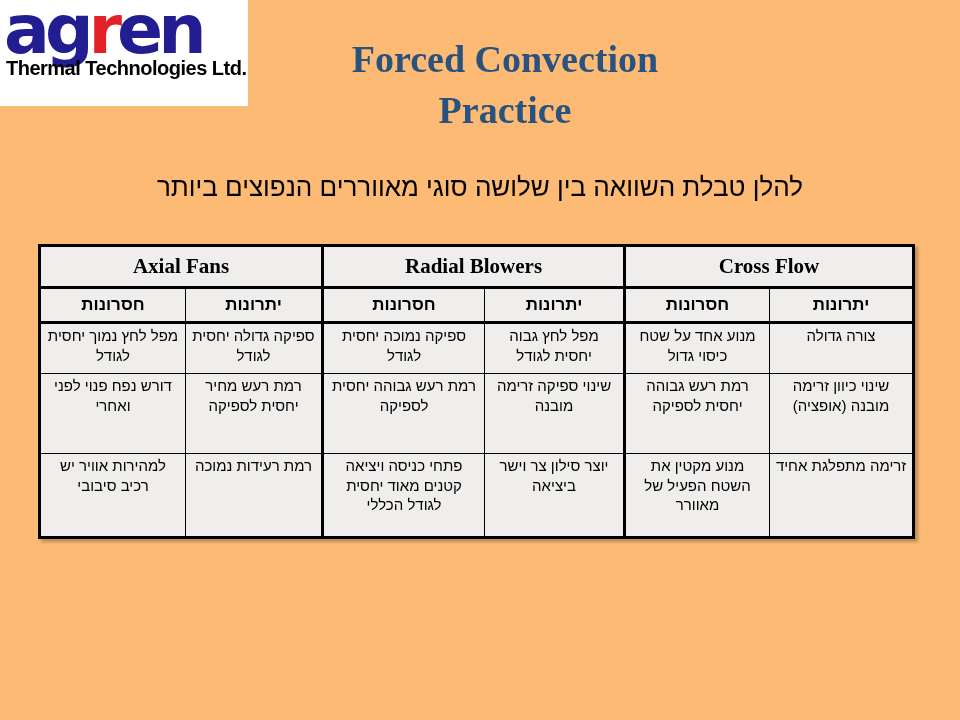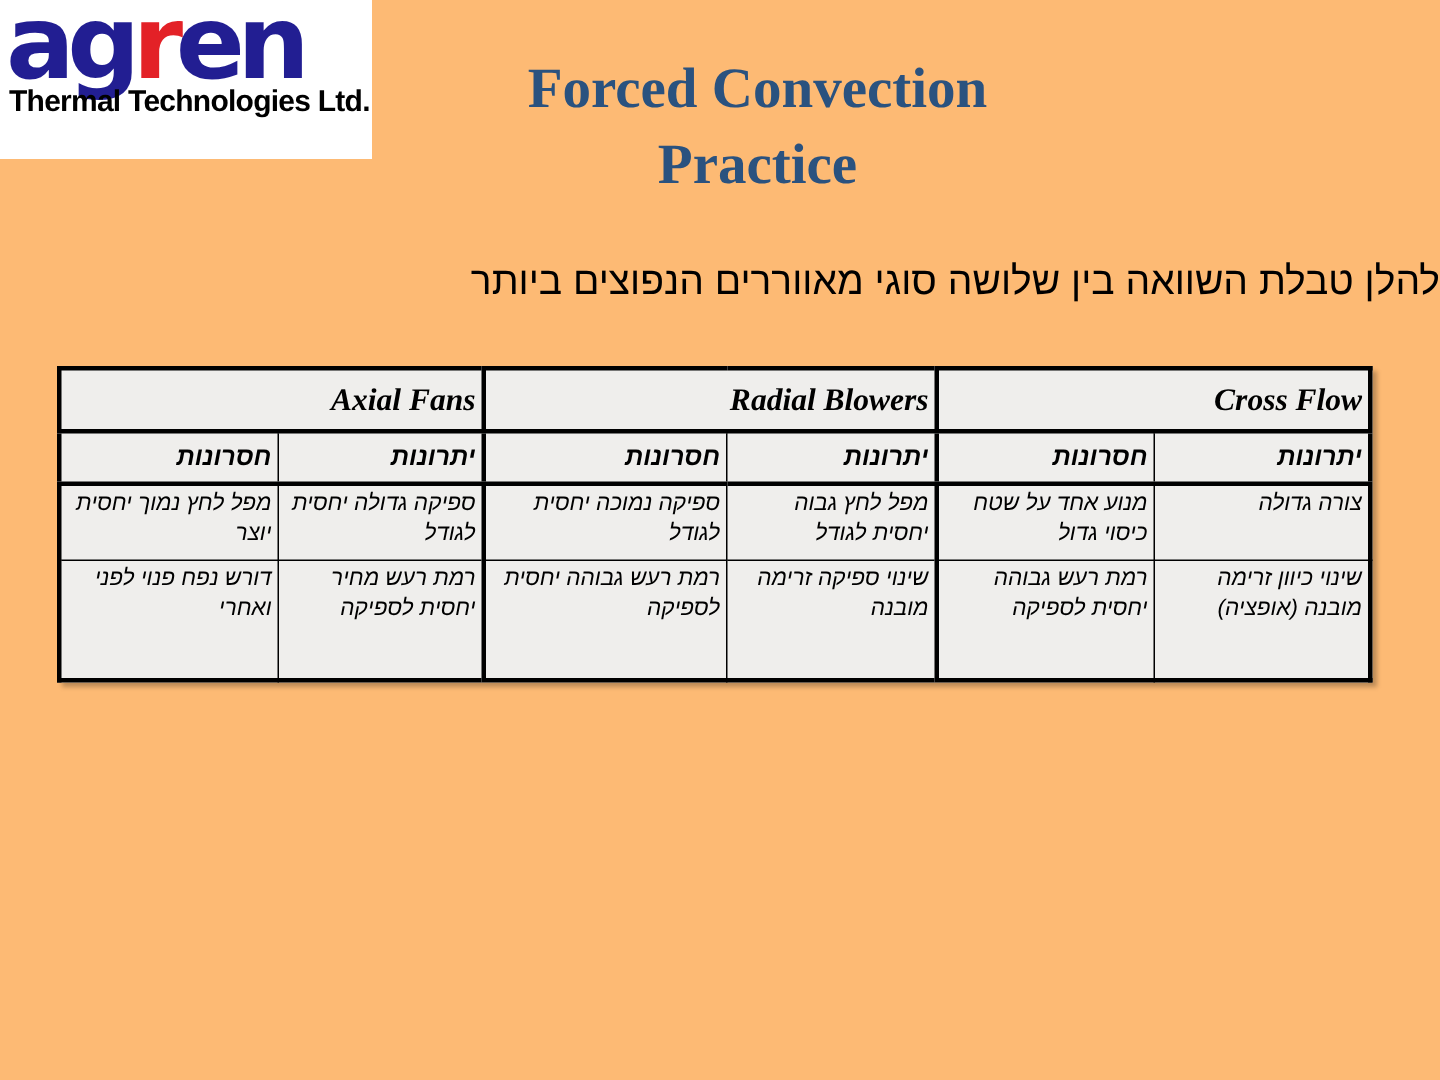--- a/index.html
+++ b/index.html
@@ -43,40 +43,40 @@
     font-family:"Liberation Serif","DejaVu Serif",serif;
     font-weight:bold;
     font-size:38px;
     line-height:1.35;
     color:#2a527f;
     white-space:pre-line;
   }
   
   .subtitle{
     position:absolute;top:172px;left:0;right:0;
+    text-align:center;
     direction:rtl;
     font-size:26px;
     color:#000;
   }
   
   table.compare{
     position:absolute;left:38px;top:244px;
     width:874px;
     border-collapse:collapse;
     table-layout:fixed;
     background:#efeeec;
     border:3px solid #000;
     box-shadow:3px 3px 3px rgba(0,0,0,0.25);
   }
   table.compare th, table.compare td{
     border:1px solid #000;
     padding:2px 4px;
-    text-align:right;
+    text-align:center;
     overflow:hidden;
-    font-style:italic;
   }
   th.group{
     font-family:"Liberation Serif","DejaVu Serif",serif;
     font-weight:bold;
     font-size:21px;
     border-bottom:3px solid #000 !important;
     vertical-align:middle;
   }
   tr.subheader-row th{
     direction:rtl;
@@ -133,31 +133,39 @@
         <th>חסרונות</th>
         <th>יתרונות</th>
         <th class="gs">חסרונות</th>
         <th>יתרונות</th>
         <th class="gs">חסרונות</th>
         <th>יתרונות</th>
       </tr>
     </thead>
     <tbody>
       <tr class="r1">
-        <td>מפל לחץ נמוך יחסית יוצר</td>
+        <td>מפל לחץ נמוך יחסית לגודל</td>
         <td>ספיקה גדולה יחסית לגודל</td>
         <td class="gs">ספיקה נמוכה יחסית לגודל</td>
         <td>מפל לחץ גבוה יחסית לגודל</td>
         <td class="gs">מנוע אחד על שטח כיסוי גדול</td>
         <td>צורה גדולה</td>
       </tr>
       <tr class="r2">
         <td>דורש נפח פנוי לפני ואחרי</td>
         <td>רמת רעש מחיר יחסית לספיקה</td>
         <td class="gs">רמת רעש גבוהה יחסית לספיקה</td>
         <td>שינוי ספיקה זרימה מובנה</td>
         <td class="gs">רמת רעש גבוהה יחסית לספיקה</td>
         <td>שינוי כיוון זרימה מובנה (אופציה)</td>
       </tr>
+      <tr class="r3">
+        <td>למהירות אוויר יש רכיב סיבובי</td>
+        <td>רמת רעידות נמוכה</td>
+        <td class="gs">פתחי כניסה ויציאה קטנים מאוד יחסית לגודל הכללי</td>
+        <td>יוצר סילון צר וישר ביציאה</td>
+        <td class="gs">מנוע מקטין את השטח הפעיל של מאוורר</td>
+        <td>זרימה מתפלגת אחיד</td>
+      </tr>
     </tbody>
   </table>
 
 </div>
 
 </body></html>

